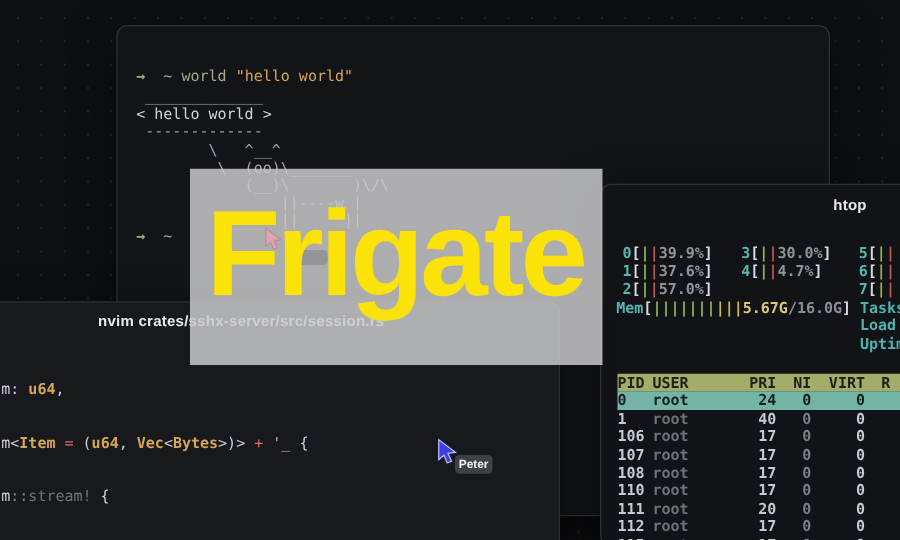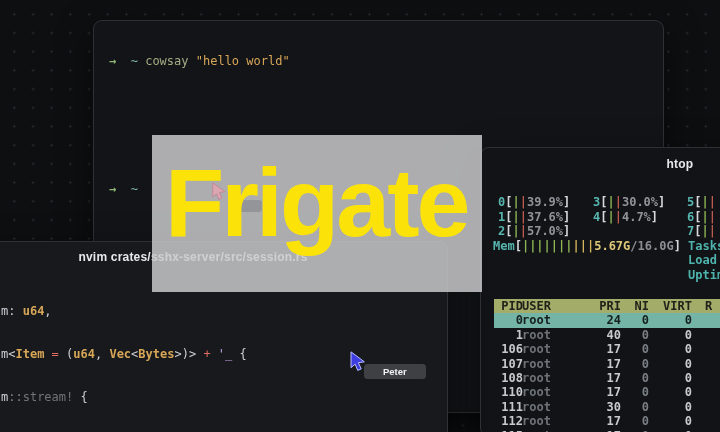--- a/index.html
+++ b/index.html
@@ -45,21 +45,21 @@
   .dim{color:#8b8f95}
   .side-label{position:absolute;left:207px;font:bold 12px/14px "DejaVu Sans Mono",monospace;color:#4fb3ad;white-space:pre}
   .ht-header,.ht-row{position:absolute;left:13px;right:0;height:14.4px;
     font:bold 12px/14.4px "DejaVu Sans Mono",monospace;white-space:pre}
   .ht-header{background:#a4ac69;color:#21221a}
   .ht-row{color:#c6cacf}
   .ht-row .u{color:#6d7278}
   .ht-row .ni{color:#7a7f85}
   .ht-row.sel{background:#74b4a6;color:#16201e}
   .ht-row.sel .u,.ht-row.sel .ni{color:#16201e}
-  .c-pid{position:absolute;left:0;width:29px;text-align:right}
+  .c-pid{position:absolute;left:0;width:29px;}
   .c-user{position:absolute;left:28px;width:62px}
   .c-pri{position:absolute;left:87px;width:40px;text-align:right}
   .c-ni{position:absolute;left:135px;width:20px;text-align:right}
   .c-virt{position:absolute;left:162px;width:36px;text-align:right}
   .c-res{position:absolute;left:211px}
 
   
   .nvim{left:-62px;top:241px;width:510px;height:200px;background:#17191d;border-radius:9px 9px 0 0}
   .nvim .win-title{top:8px}
   .code{position:absolute;left:62px;top:33px;font:12px/14.35px "DejaVu Sans Mono",monospace;white-space:pre;color:#ccd0d6}
@@ -76,31 +76,32 @@
     background:rgba(202,203,205,.84);z-index:5}
   .overlay-title{position:absolute;left:13px;top:19px;z-index:3;
     font:bold 97px/1 "Liberation Sans",sans-serif;letter-spacing:-3px;color:#fbe30a}
   .cursor{position:absolute}
   .cursor-frigate{left:60px;top:47px;z-index:2}
   .pill{position:absolute;border-radius:3.5px;box-sizing:border-box}
   .pill-frigate{left:76px;top:65px;width:34px;height:12px;background:rgba(128,130,133,.55);z-index:1}
 
   
   .cursor-peter{left:350px;top:351px;z-index:9}
-  .pill-peter{left:364px;top:364px;height:15px;padding:2px 19px;background:rgba(64,66,70,.95);
+  .pill-peter{left:364px;top:364px;height:15px;padding:2px 3px;background:rgba(64,66,70,.95);
     font:bold 9.5px/11px "Liberation Sans",sans-serif;color:#f2f3f4;z-index:9}
 </style>
 </head>
 <body>
 
 <div class="bg-rect bg-rect-1"></div>
 <div class="bg-rect bg-rect-2"></div>
 
 <section class="win terminal">
-  <div class="term-line" style="top:33px"><span class="t-arrow">→</span><span>  </span><span class="t-tilde">~</span><span> </span><span class="t-cmd">cowsay </span><span class="t-str">"hello world"</span></div>
+  <div class="term-line" style="top:33px"><span class="t-arrow">→</span><span>  </span><span class="t-tilde">~</span><span> </span><span class="t-cmd">world </span><span class="t-str">"hello world"</span></div>
+  <div class="term-line t-art" style="top:49px"><span> _____________</span><br><span class="t-bubble">&lt; hello world &gt;</span><br><span> -------------</span><br><span>        \   ^__^</span><br><span>         \  (oo)\_______</span><br><span>            (__)\       )\/\</span><br><span>                ||----w |</span><br><span>                ||     ||</span></div>
   <div class="term-line" style="top:161px"><span class="t-arrow">→</span><span>  </span><span class="t-tilde">~</span></div>
 </section>
 
 <section class="win htop">
   <div class="win-title">htop</div>
 
   <div class="meter" style="left:17px;top:47px"><span class="cy">0</span><span class="wb">[</span><span class="pg">|</span><span class="pr">|</span><span class="pct">39.9%</span><span class="wb">]</span></div>
   <div class="meter" style="left:17px;top:61.5px"><span class="cy">1</span><span class="wb">[</span><span class="pg">|</span><span class="pr">|</span><span class="pct">37.6%</span><span class="wb">]</span></div>
   <div class="meter" style="left:17px;top:76px"><span class="cy">2</span><span class="wb">[</span><span class="pg">|</span><span class="pr">|</span><span class="pct">57.0%</span><span class="wb">]</span></div>
   <div class="meter" style="left:112px;top:47px"><span class="cy">3</span><span class="wb">[</span><span class="pg">|</span><span class="pr">|</span><span class="pct">30.0%</span><span class="wb">]</span></div>
@@ -115,21 +116,21 @@
   <div class="side-label" style="top:105px">Load</div>
   <div class="side-label" style="top:119.5px">Uptime</div>
 
   <div class="ht-header" style="top:151px"><span class="c-pid">PID</span><span class="c-user">USER</span><span class="c-pri">PRI</span><span class="c-ni">NI</span><span class="c-virt">VIRT</span><span class="c-res">R</span></div>
   <div class="ht-row sel" style="top:165.4px"><span class="c-pid">0</span><span class="c-user u">root</span><span class="c-pri">24</span><span class="c-ni ni">0</span><span class="c-virt">0</span></div>
   <div class="ht-row" style="top:179.8px"><span class="c-pid">1</span><span class="c-user u">root</span><span class="c-pri">40</span><span class="c-ni ni">0</span><span class="c-virt">0</span></div>
   <div class="ht-row" style="top:194.2px"><span class="c-pid">106</span><span class="c-user u">root</span><span class="c-pri">17</span><span class="c-ni ni">0</span><span class="c-virt">0</span></div>
   <div class="ht-row" style="top:208.6px"><span class="c-pid">107</span><span class="c-user u">root</span><span class="c-pri">17</span><span class="c-ni ni">0</span><span class="c-virt">0</span></div>
   <div class="ht-row" style="top:223px"><span class="c-pid">108</span><span class="c-user u">root</span><span class="c-pri">17</span><span class="c-ni ni">0</span><span class="c-virt">0</span></div>
   <div class="ht-row" style="top:237.4px"><span class="c-pid">110</span><span class="c-user u">root</span><span class="c-pri">17</span><span class="c-ni ni">0</span><span class="c-virt">0</span></div>
-  <div class="ht-row" style="top:251.8px"><span class="c-pid">111</span><span class="c-user u">root</span><span class="c-pri">30</span><span class="c-ni ni">0</span><span class="c-virt">0</span></div>
+  <div class="ht-row" style="top:251.8px"><span class="c-pid">111</span><span class="c-user u">root</span><span class="c-pri">20</span><span class="c-ni ni">0</span><span class="c-virt">0</span></div>
   <div class="ht-row" style="top:266.2px"><span class="c-pid">112</span><span class="c-user u">root</span><span class="c-pri">17</span><span class="c-ni ni">0</span><span class="c-virt">0</span></div>
   <div class="ht-row" style="top:280.6px"><span class="c-pid">115</span><span class="c-user u">root</span><span class="c-pri">17</span><span class="c-ni ni">0</span><span class="c-virt">0</span></div>
 </section>
 
 <section class="win nvim">
   <div class="win-title">nvim crates/sshx-server/src/session.rs</div>
   <div class="code">
     <div class="code-line"><span class="seg-w">m:</span><span class="seg-o"> u64</span><span class="seg-w">,</span></div>
     <div class="code-line"><span class="seg-w">m&lt;</span><span class="seg-o">Item</span><span class="seg-w"> </span><span class="seg-r">=</span><span class="seg-w"> (</span><span class="seg-o">u64</span><span class="seg-w">, </span><span class="seg-o">Vec</span><span class="seg-w">&lt;</span><span class="seg-o">Bytes</span><span class="seg-w">&gt;)&gt; </span><span class="seg-r">+</span><span class="seg-w"> </span><span class="seg-p">'_</span><span class="seg-w"> {</span></div>
     <div class="code-line"><span class="seg-w">m</span><span class="seg-g">::</span><span class="seg-t">stream!</span><span class="seg-w"> {</span></div>

